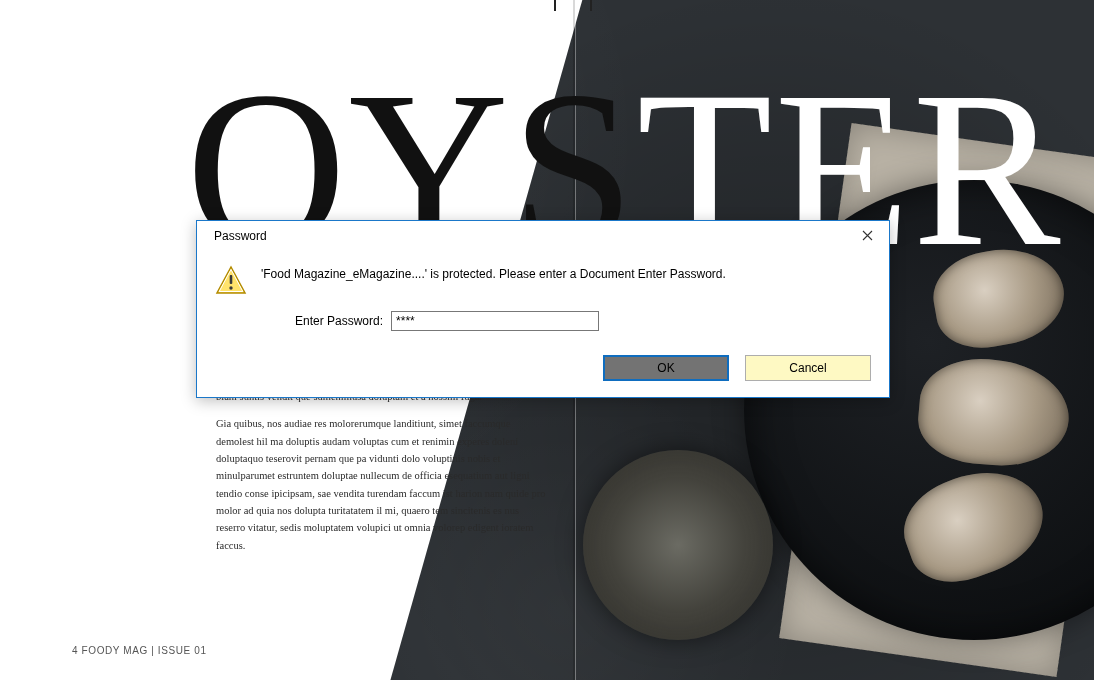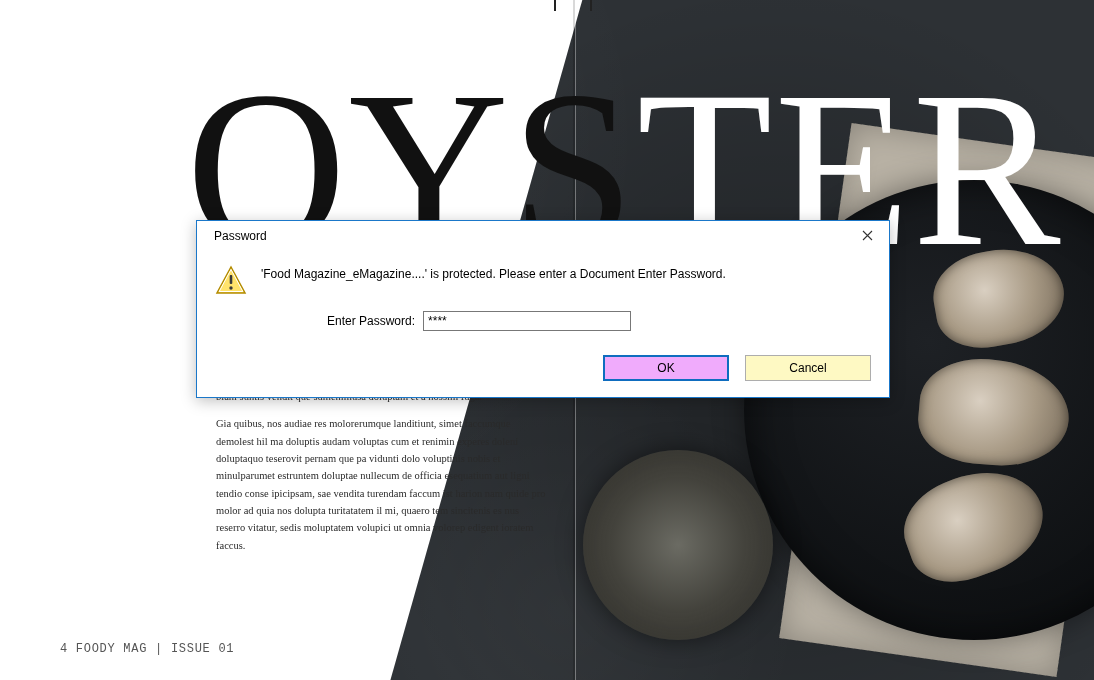--- a/index.html
+++ b/index.html
@@ -128,27 +128,26 @@
     width: 330px;
     font-family: Georgia, "Times New Roman", serif;
     font-size: 10.5px;
     line-height: 1.65;
     color: #2a2a2a;
   }
   .body-copy p { margin-bottom: 10px; }
 
   .folio {
     position: absolute;
-    left: 32px;
+    left: 44px;
     bottom: 24px;
-    font-size: 12px;
+    font-size: 10px;
     letter-spacing: 0.06em;
     color: #555;
     text-transform: uppercase;
-    font-family: Liberation Mono, monospace;
   }
 
   .tick-top {
     position: absolute;
     top: 0;
     height: 11px;
     width: 2px;
     background: #222;
   }
 
@@ -202,21 +201,21 @@
     margin-top: 2px;
   }
   .msg-text {
     padding-top: 4px;
     font-size: 12px;
   }
   .input-row {
     display: flex;
     align-items: center;
     gap: 8px;
-    margin-left: 112px;
+    margin-left: 80px;
     margin-bottom: 16px;
   }
   .input-label { font-size: 12px; }
   .pwd-input {
     width: 208px;
     height: 20px;
     border: 1px solid #777;
     padding: 0 4px;
     font-family: inherit;
     font-size: 12px;
@@ -230,21 +229,21 @@
   .dlg-btn {
     width: 126px;
     height: 26px;
     border: 1px solid #adadad;
     background: #fef9c3;
     font-size: 12px;
     cursor: pointer;
   }
   .dlg-btn.primary {
     border: 2px solid #0f6dbf;
-    background: #f0abfc;
+    background: #737373;
   }
 </style>
 </head>
 <body>
 
 <div class="mag-bg">
   <div class="mag-dark">
     <div class="napkin"></div>
     <div class="plate"></div>
     <div class="oyster o1"></div>

